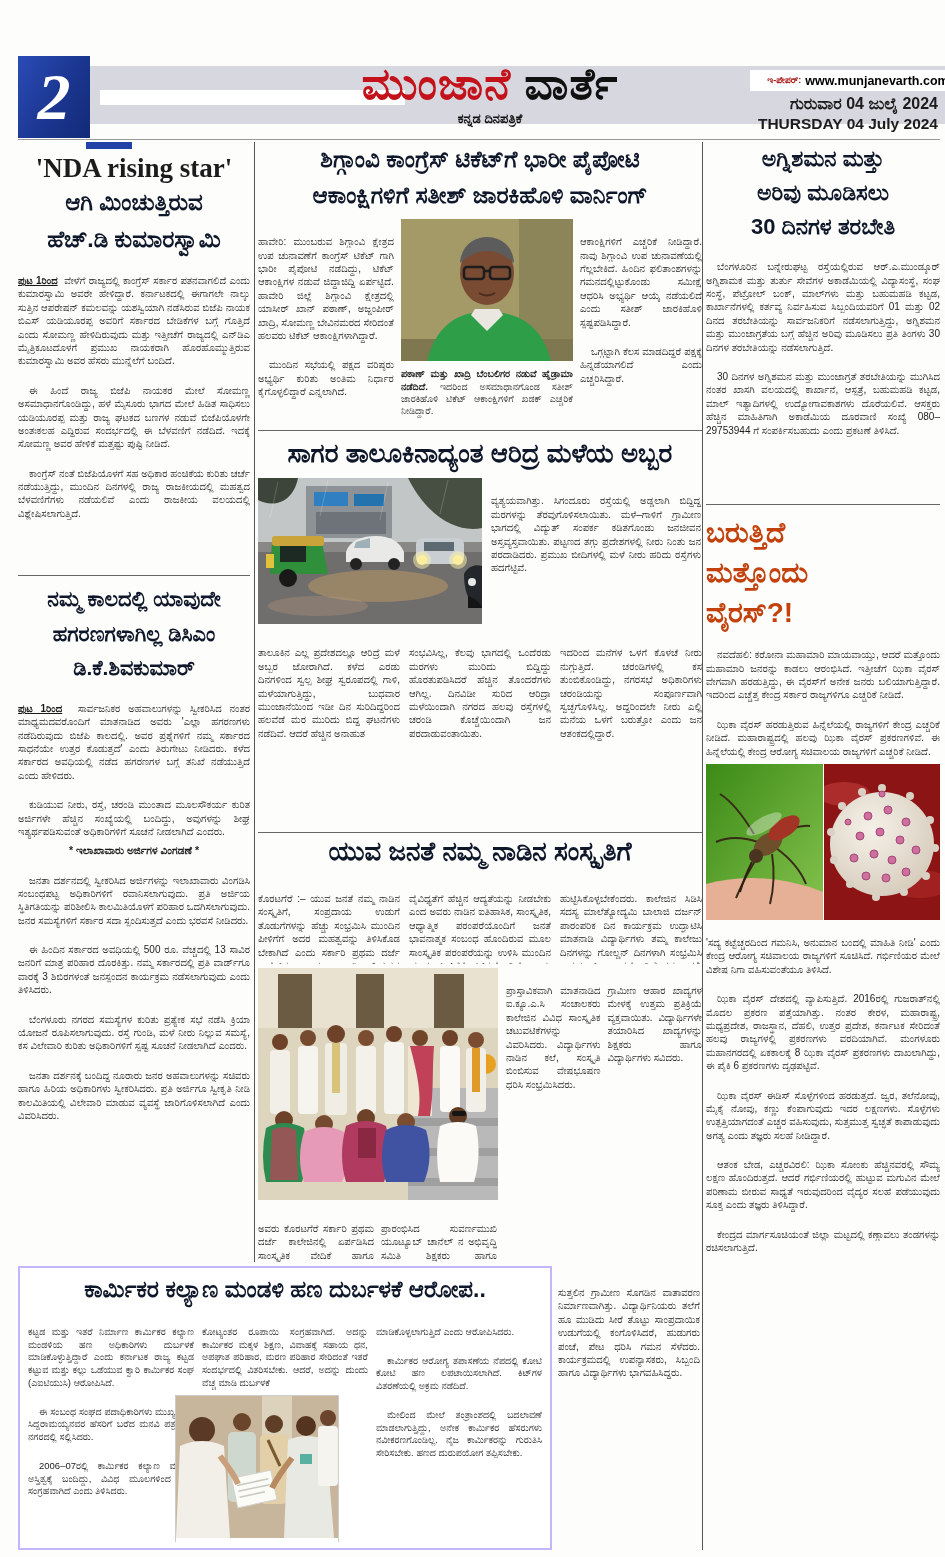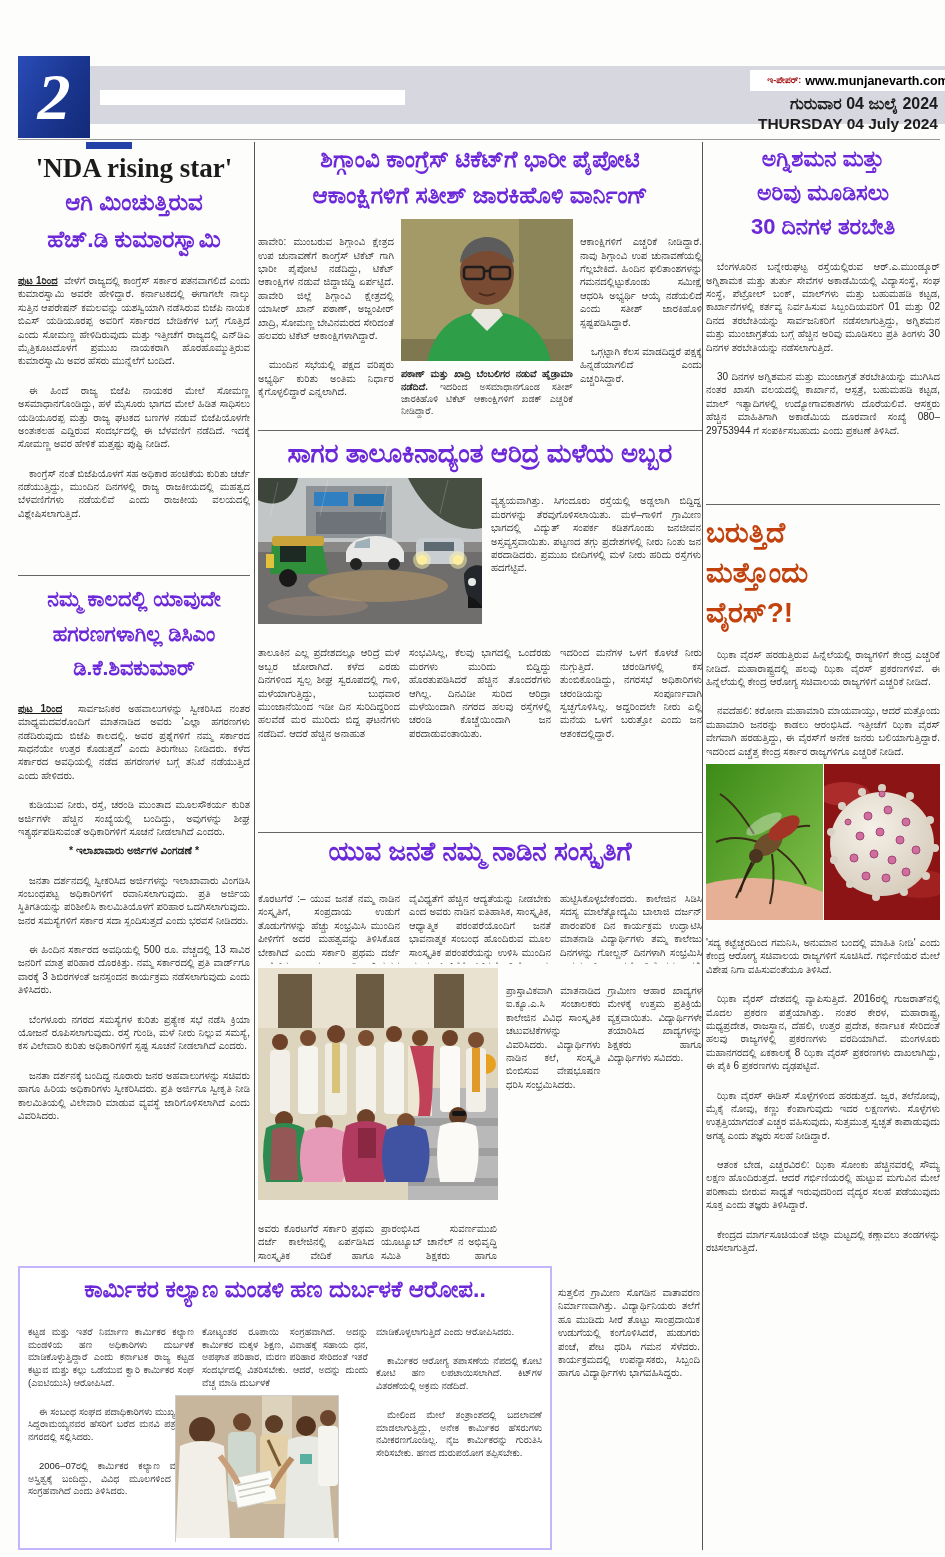--- a/index.html
+++ b/index.html
@@ -24,21 +24,21 @@
   .hdr-datekn{position:absolute;left:690px;top:95px;width:248px;text-align:right;
               font-size:16px;font-weight:bold;}
   .hdr-dateen{position:absolute;left:690px;top:115px;width:248px;text-align:right;
               font-size:15.5px;font-weight:bold;}
   .hdr-rule{position:absolute;left:18px;top:139px;width:922px;border-top:1px solid #999;}
   
   .vrule{position:absolute;width:0;border-left:1px solid #555;}
   .vr1{left:254px;top:142px;height:1120px;}
   .vr2{left:702px;top:142px;height:1408px;}
   
-  .kn-hl{font-weight:bold;color:#6d28d9;text-align:center;}
+  .kn-hl{font-weight:bold;color:#0f172a;text-align:center;}
   .kn-body{font-size:10px;line-height:1.34;text-align:justify;}
   .kn-body p{margin:16px 0 4px 0;text-indent:11px;}
   .kn-body p.nofirst{text-indent:0;}
   .lead-in{font-weight:bold;text-decoration:underline;}
   .subhead{font-size:10.5px;font-weight:bold;text-align:center;margin:5px 0;}
   .caption{font-size:9.5px;line-height:1.3;text-align:justify;margin-top:3px;}
   .caption b{font-weight:bold;}
   
   .art{position:absolute;overflow:hidden;}
   .art-nda{left:18px;top:142px;width:232px;height:434px;}
@@ -83,20 +83,24 @@
 </style>
 </head>
 <body>
 
 <div class="page">
 
   <div class="hdr-band"></div>
   <div class="hdr-num">2</div>
   <div class="hdr-strip"></div>
 
+  <div class="mast">
+    <div class="mast-main"><span class="mast-red">ಮುಂಜಾನೆ</span> <span class="mast-blk">ವಾರ್ತೆ</span></div>
+    <div class="mast-tag">ಕನ್ನಡ ದಿನಪತ್ರಿಕೆ</div>
+  </div>
 
   <div class="hdr-web">
     <span class="lbl">ಇ-ಪೇಪರ್:</span>
     <span class="url">www.munjanevarth.com</span>
   </div>
   <div class="hdr-datekn">ಗುರುವಾರ 04 ಜುಲೈ 2024</div>
   <div class="hdr-dateen">THURSDAY 04 July 2024</div>
   <div class="hdr-rule"></div>
 
   <div class="vrule vr1"></div>
@@ -358,22 +362,22 @@
   </section>
 
   <section class="art art-virus">
     <div style="border-top:1px solid #666;margin-bottom:8px;"></div>
     <div class="virus-hl">
       <div>ಬರುತ್ತಿದೆ</div>
       <div>ಮತ್ತೊಂದು</div>
       <div>ವೈರಸ್?!</div>
     </div>
     <div class="kn-body" style="margin-top:8px;">
+      <p>ನವದೆಹಲಿ: ಕರೋನಾ ಮಹಾಮಾರಿ ಮಾಯವಾಯ್ತು, ಆದರೆ ಮತ್ತೊಂದು ಮಹಾಮಾರಿ ಜನರನ್ನು ಕಾಡಲು ಆರಂಭಿಸಿದೆ. ಇತ್ತೀಚೆಗೆ ಝಿಕಾ ವೈರಸ್ ವೇಗವಾಗಿ ಹರಡುತ್ತಿದ್ದು, ಈ ವೈರಸ್‌ಗೆ ಅನೇಕ ಜನರು ಬಲಿಯಾಗುತ್ತಿದ್ದಾರೆ. ಇದರಿಂದ ಎಚ್ಚೆತ್ತ ಕೇಂದ್ರ ಸರ್ಕಾರ ರಾಜ್ಯಗಳಿಗೂ ಎಚ್ಚರಿಕೆ ನೀಡಿದೆ.</p>
       <p>ಝಿಕಾ ವೈರಸ್ ಹರಡುತ್ತಿರುವ ಹಿನ್ನೆಲೆಯಲ್ಲಿ ರಾಜ್ಯಗಳಿಗೆ ಕೇಂದ್ರ ಎಚ್ಚರಿಕೆ ನೀಡಿದೆ. ಮಹಾರಾಷ್ಟ್ರದಲ್ಲಿ ಹಲವು ಝಿಕಾ ವೈರಸ್ ಪ್ರಕರಣಗಳಿವೆ. ಈ ಹಿನ್ನೆಲೆಯಲ್ಲಿ ಕೇಂದ್ರ ಆರೋಗ್ಯ ಸಚಿವಾಲಯ ರಾಜ್ಯಗಳಿಗೆ ಎಚ್ಚರಿಕೆ ನೀಡಿದೆ.</p>
-      <p>ನವದೆಹಲಿ: ಕರೋನಾ ಮಹಾಮಾರಿ ಮಾಯವಾಯ್ತು, ಆದರೆ ಮತ್ತೊಂದು ಮಹಾಮಾರಿ ಜನರನ್ನು ಕಾಡಲು ಆರಂಭಿಸಿದೆ. ಇತ್ತೀಚೆಗೆ ಝಿಕಾ ವೈರಸ್ ವೇಗವಾಗಿ ಹರಡುತ್ತಿದ್ದು, ಈ ವೈರಸ್‌ಗೆ ಅನೇಕ ಜನರು ಬಲಿಯಾಗುತ್ತಿದ್ದಾರೆ. ಇದರಿಂದ ಎಚ್ಚೆತ್ತ ಕೇಂದ್ರ ಸರ್ಕಾರ ರಾಜ್ಯಗಳಿಗೂ ಎಚ್ಚರಿಕೆ ನೀಡಿದೆ.</p>
     </div>
     <div class="virus-imgs">
       <svg width="117" height="156" viewBox="0 0 117 156" role="img">
         <rect width="117" height="156" fill="#5aa52c"></rect>
         <rect width="117" height="156" fill="url(#gGreen)"></rect>
         <defs>
           <linearGradient id="gGreen" x1="0" y1="0" x2="1" y2="1">
             <stop offset="0" stop-color="#3c8a17"></stop>
               <stop offset="1" stop-color="#86c44e"></stop>
           </linearGradient>

